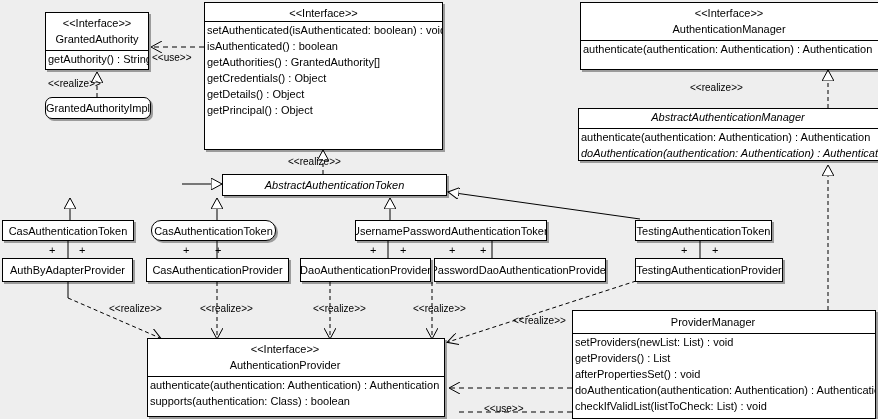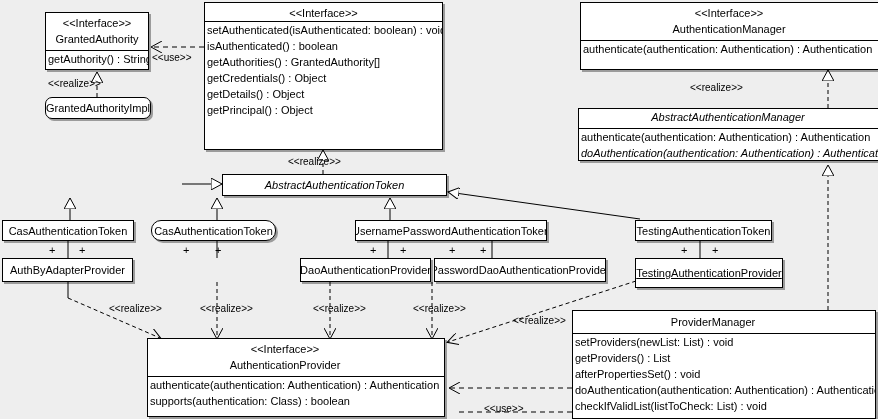--- a/index.html
+++ b/index.html
@@ -187,30 +187,33 @@
   <div class="plus" style="left:400px;top:245px;">+</div>
   <div class="plus" style="left:449px;top:245px;">+</div>
   <div class="plus" style="left:480px;top:245px;">+</div>
   <div class="plus" style="left:681px;top:245px;">+</div>
   <div class="plus" style="left:712px;top:245px;">+</div>
 
   <div class="uml simple" style="left:2px;top:258px;width:131px;height:24px;">
     <div class="cname">AuthByAdapterProvider</div>
   </div>
 
+  <div class="uml simple" style="left:146px;top:258px;width:143px;height:24px;">
+    <div class="cname">CasAuthenticationProvider</div>
+  </div>
 
   <div class="uml simple" style="left:300px;top:258px;width:131px;height:24px;">
     <div class="cname">DaoAuthenticationProvider</div>
   </div>
 
   <div class="uml simple" style="left:434px;top:258px;width:172px;height:24px;">
     <div class="cname">PasswordDaoAuthenticationProvider</div>
   </div>
 
-  <div class="uml simple" style="left:635px;top:258px;width:148px;height:30px;text-decoration:underline;">
+  <div class="uml simple" style="left:635px;top:258px;width:148px;height:24px;">
     <div class="cname">TestingAuthenticationProvider</div>
   </div>
 
   <div class="lbl" style="left:109px;top:303px;">&lt;&lt;realize&gt;&gt;</div>
   <div class="lbl" style="left:200px;top:303px;">&lt;&lt;realize&gt;&gt;</div>
   <div class="lbl" style="left:313px;top:303px;">&lt;&lt;realize&gt;&gt;</div>
   <div class="lbl" style="left:413px;top:303px;">&lt;&lt;realize&gt;&gt;</div>
   <div class="lbl" style="left:513px;top:315px;">&lt;&lt;realize&gt;&gt;</div>
   <div class="lbl" style="left:484px;top:403px;">&lt;&lt;use&gt;&gt;</div>
 

